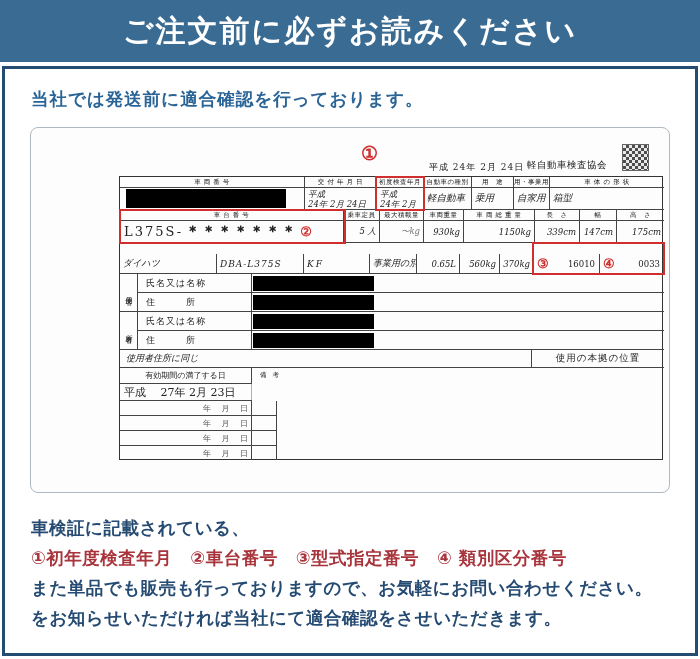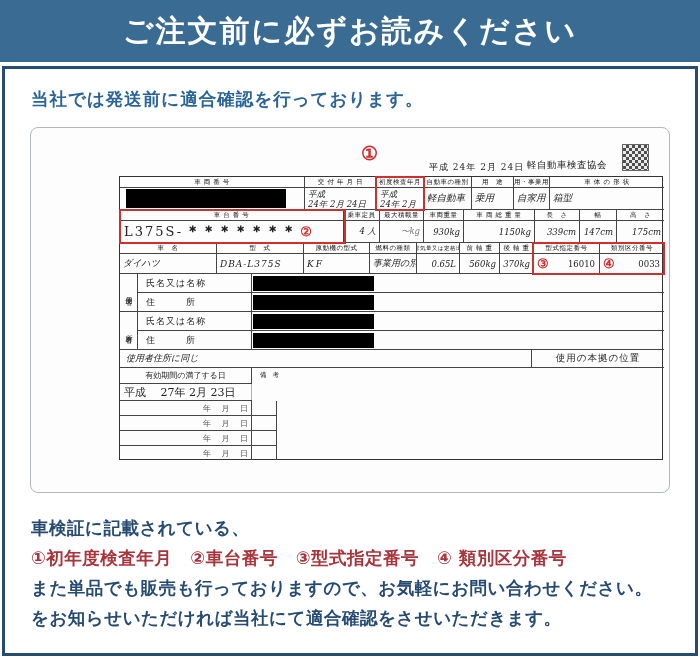--- a/index.html
+++ b/index.html
@@ -104,40 +104,29 @@
         <div class="c hc" style="width:37px">幅</div>
         <div class="c hc" style="width:47px">高　さ</div>
       </div>
 
       <div class="row" style="left:0;top:44px;width:544px;height:22px">
         <div class="c" style="width:224px">
           <span class="chassis-prefix">L375S-</span>
           <span class="chassis-mask">＊＊＊＊＊＊＊</span>
           <span class="mark cellmark">②</span>
         </div>
-        <div class="c vc num" style="width:36px">4 人</div>
+        <div class="c vc num" style="width:36px">5 人</div>
         <div class="c vc num" style="width:44px;color:#777">〜kg</div>
         <div class="c vc num" style="width:40px">930kg</div>
         <div class="c vc num" style="width:71px">1150kg</div>
         <div class="c vc num" style="width:45px">339cm</div>
         <div class="c vc num" style="width:37px">147cm</div>
         <div class="c vc num" style="width:47px">175cm</div>
       </div>
 
-      <div class="row" style="left:0;top:66px;width:544px;height:11px">
-        <div class="c hc" style="width:97px">車　名</div>
-        <div class="c hc" style="width:87px">型　式</div>
-        <div class="c hc" style="width:66px">原動機の型式</div>
-        <div class="c hc" style="width:47px">燃料の種類</div>
-        <div class="c hc" style="width:43px;font-size:5.5px">総排気量又は定格出力</div>
-        <div class="c hc" style="width:40px">前 軸 重</div>
-        <div class="c hc" style="width:34px">後 軸 重</div>
-        <div class="c hc" style="width:66px">型式指定番号</div>
-        <div class="c hc" style="width:64px">類別区分番号</div>
-      </div>
 
       <div class="row" style="left:0;top:77px;width:544px;height:20px">
         <div class="c vc" style="width:97px;font-size:9px">ダイハツ</div>
         <div class="c vc" style="width:87px;font-size:9px;letter-spacing:1px">DBA-L375S</div>
         <div class="c vc" style="width:66px;font-size:9px;letter-spacing:2px">KF</div>
         <div class="c vc" style="width:47px;font-size:9px">事業用の別</div>
         <div class="c vc num" style="width:43px">0.65L</div>
         <div class="c vc num" style="width:40px">560kg</div>
         <div class="c vc num" style="width:34px">370kg</div>
         <div class="c split" style="width:66px">

